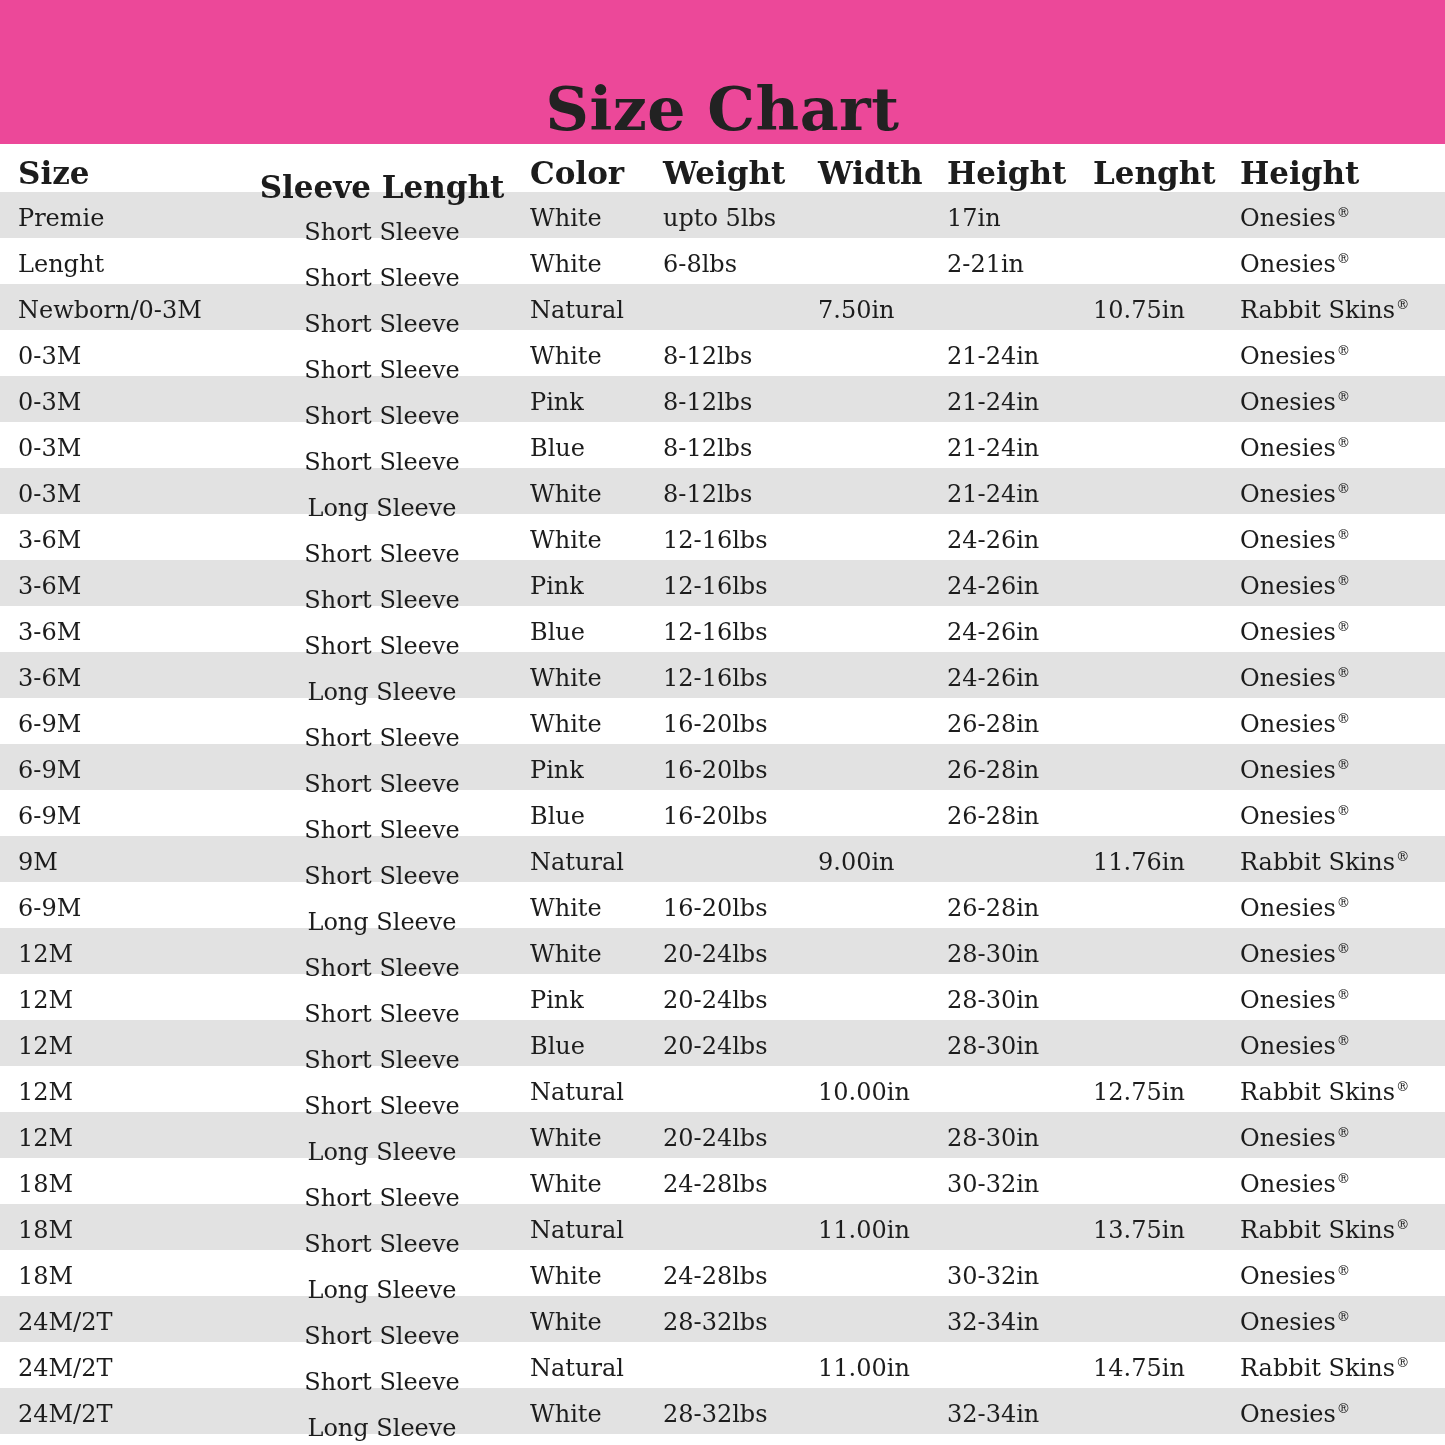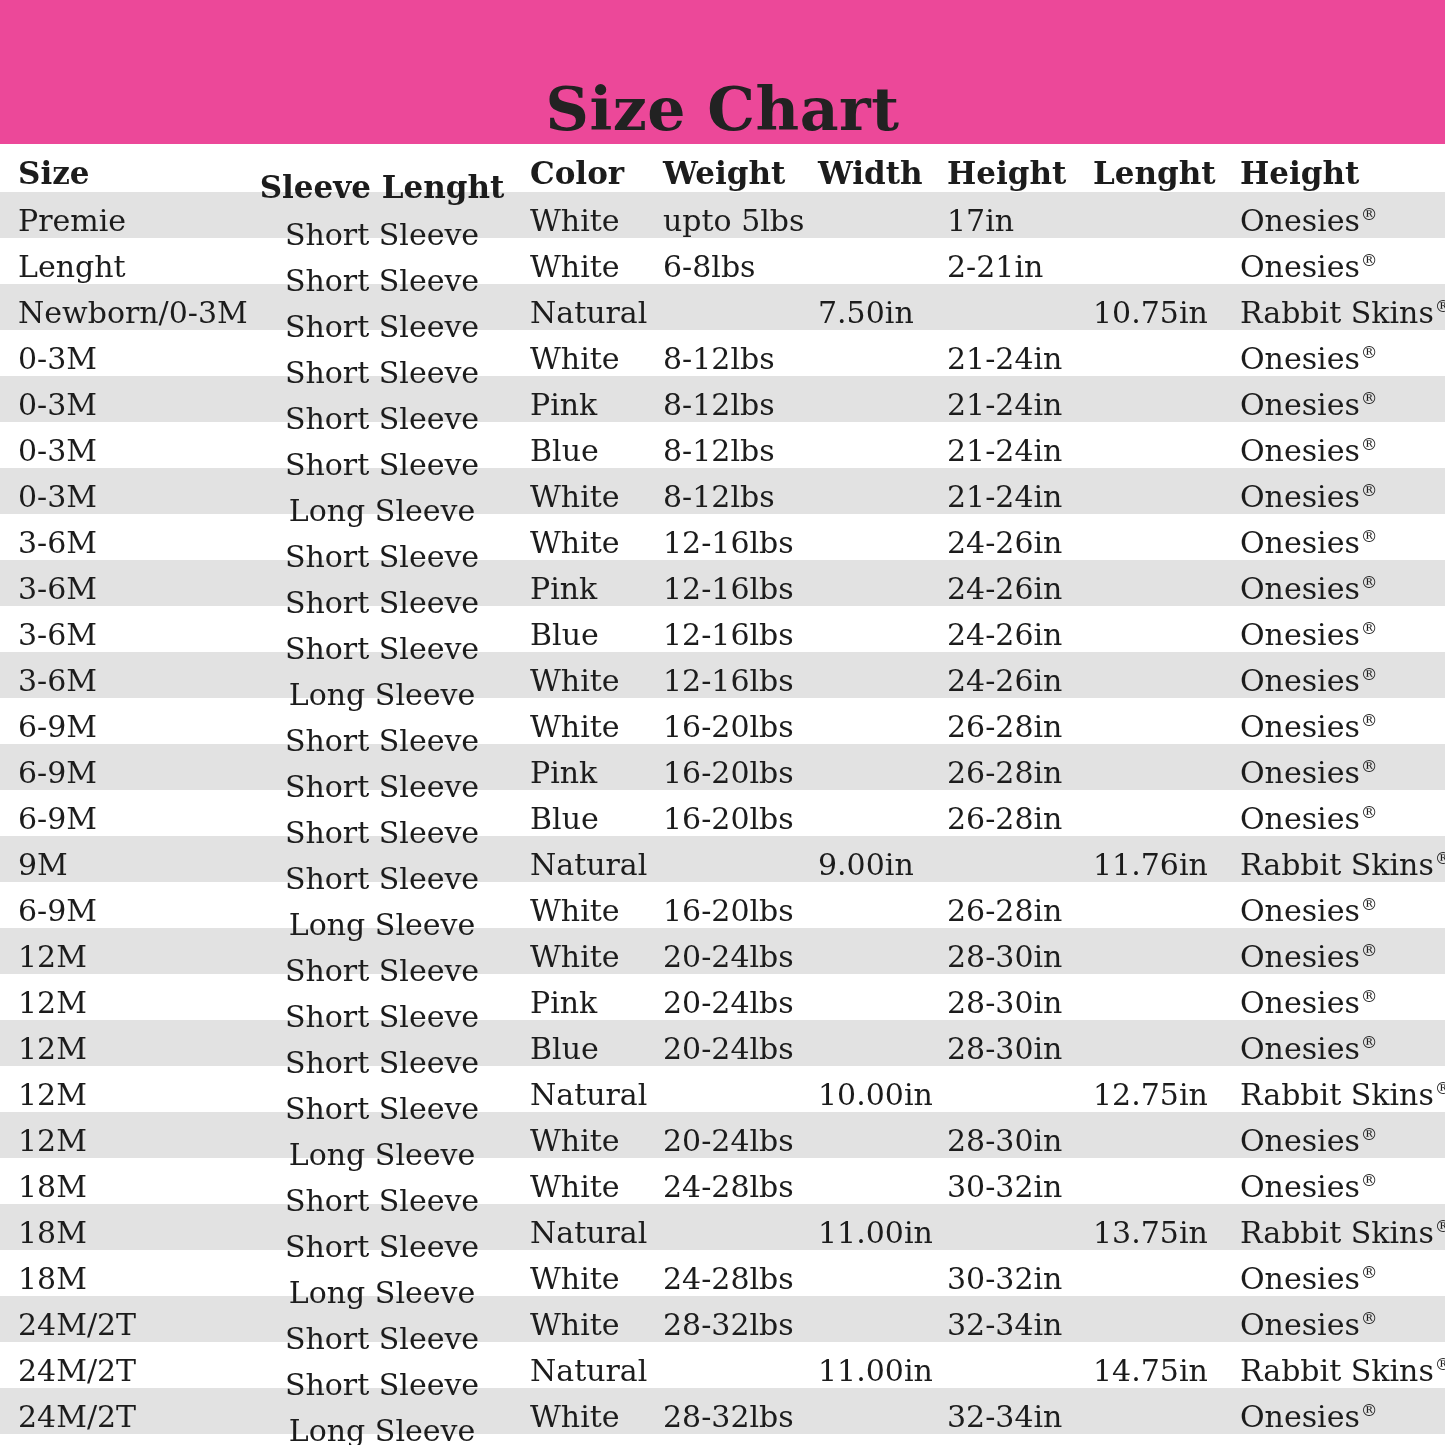--- a/index.html
+++ b/index.html
@@ -26,21 +26,21 @@
     font-weight: bold;
     letter-spacing: 0.5px;
     color: #222222;
   }
 
   .row {
     display: grid;
     grid-template-columns: 252px 260px 133px 155px 129px 146px 147px 1fr;
     align-items: center;
     height: 46px;
-    font-size: 30px;
+    font-size: 24px;
     background: #ffffff;
   }
   .row.header-row {
     height: 48px;
     font-weight: bold;
     font-size: 31px;
     background: #ffffff;
   }
   .row.stripe { background: #e2e2e2; }
 

